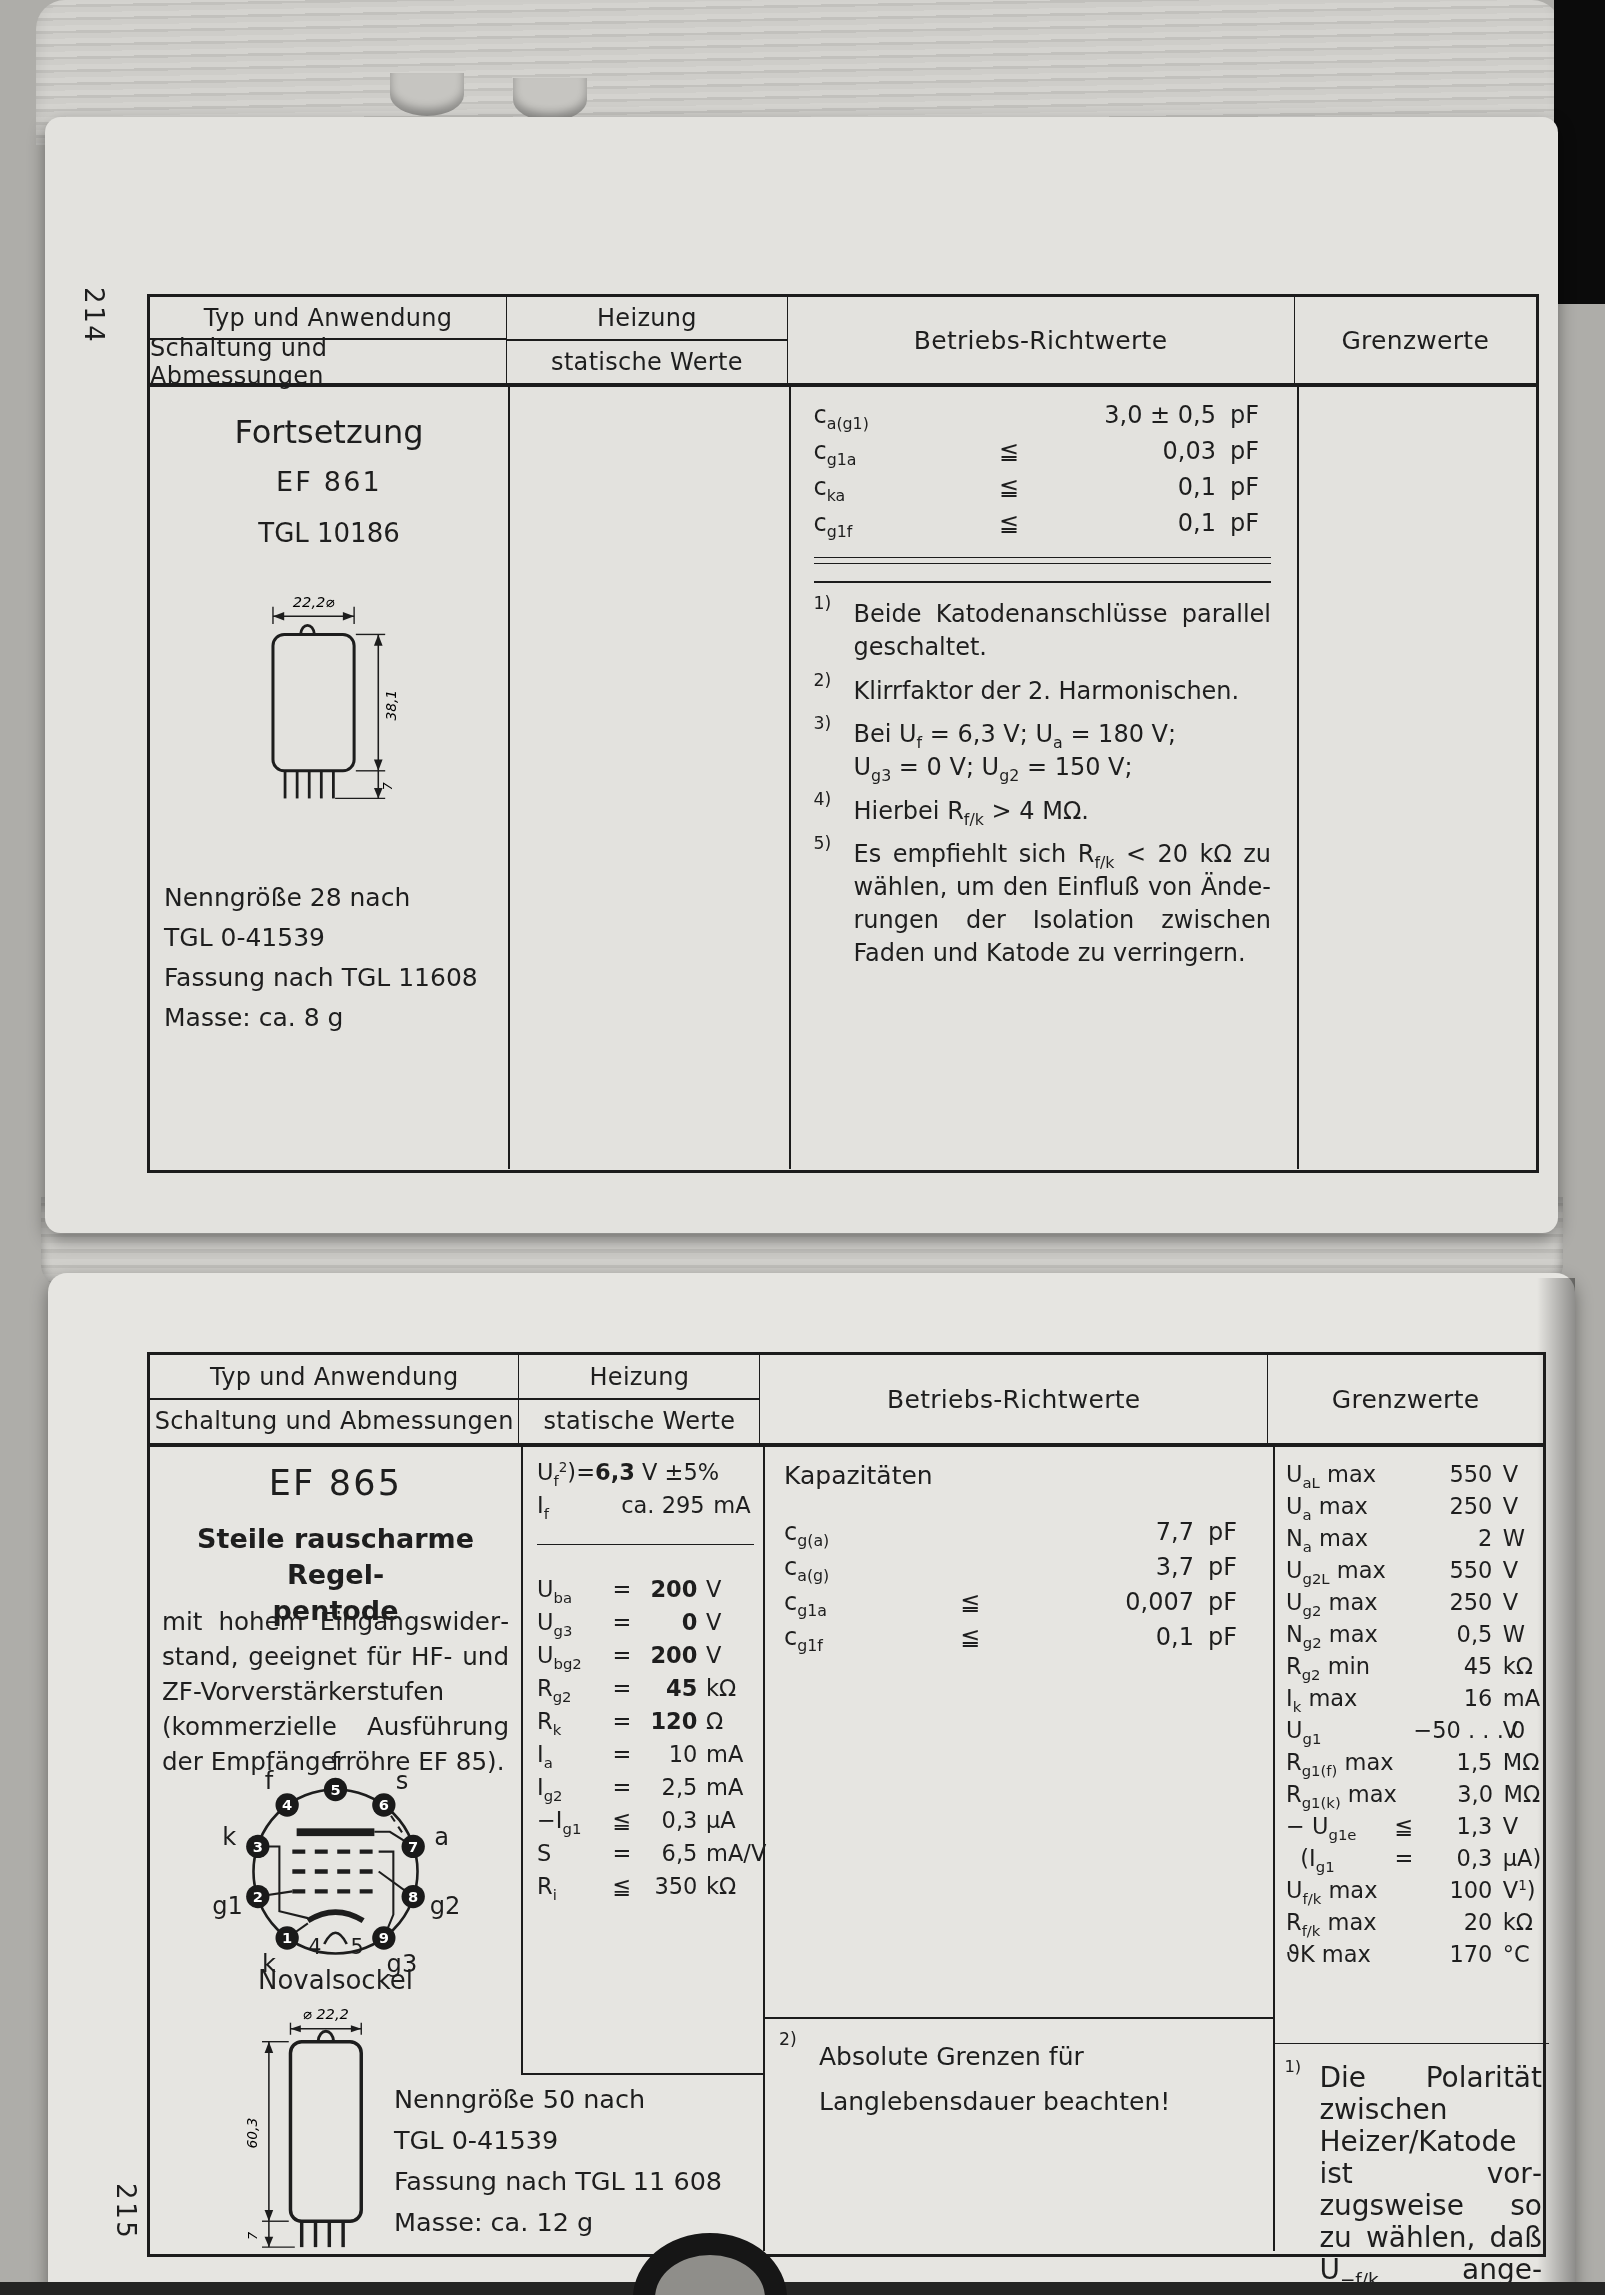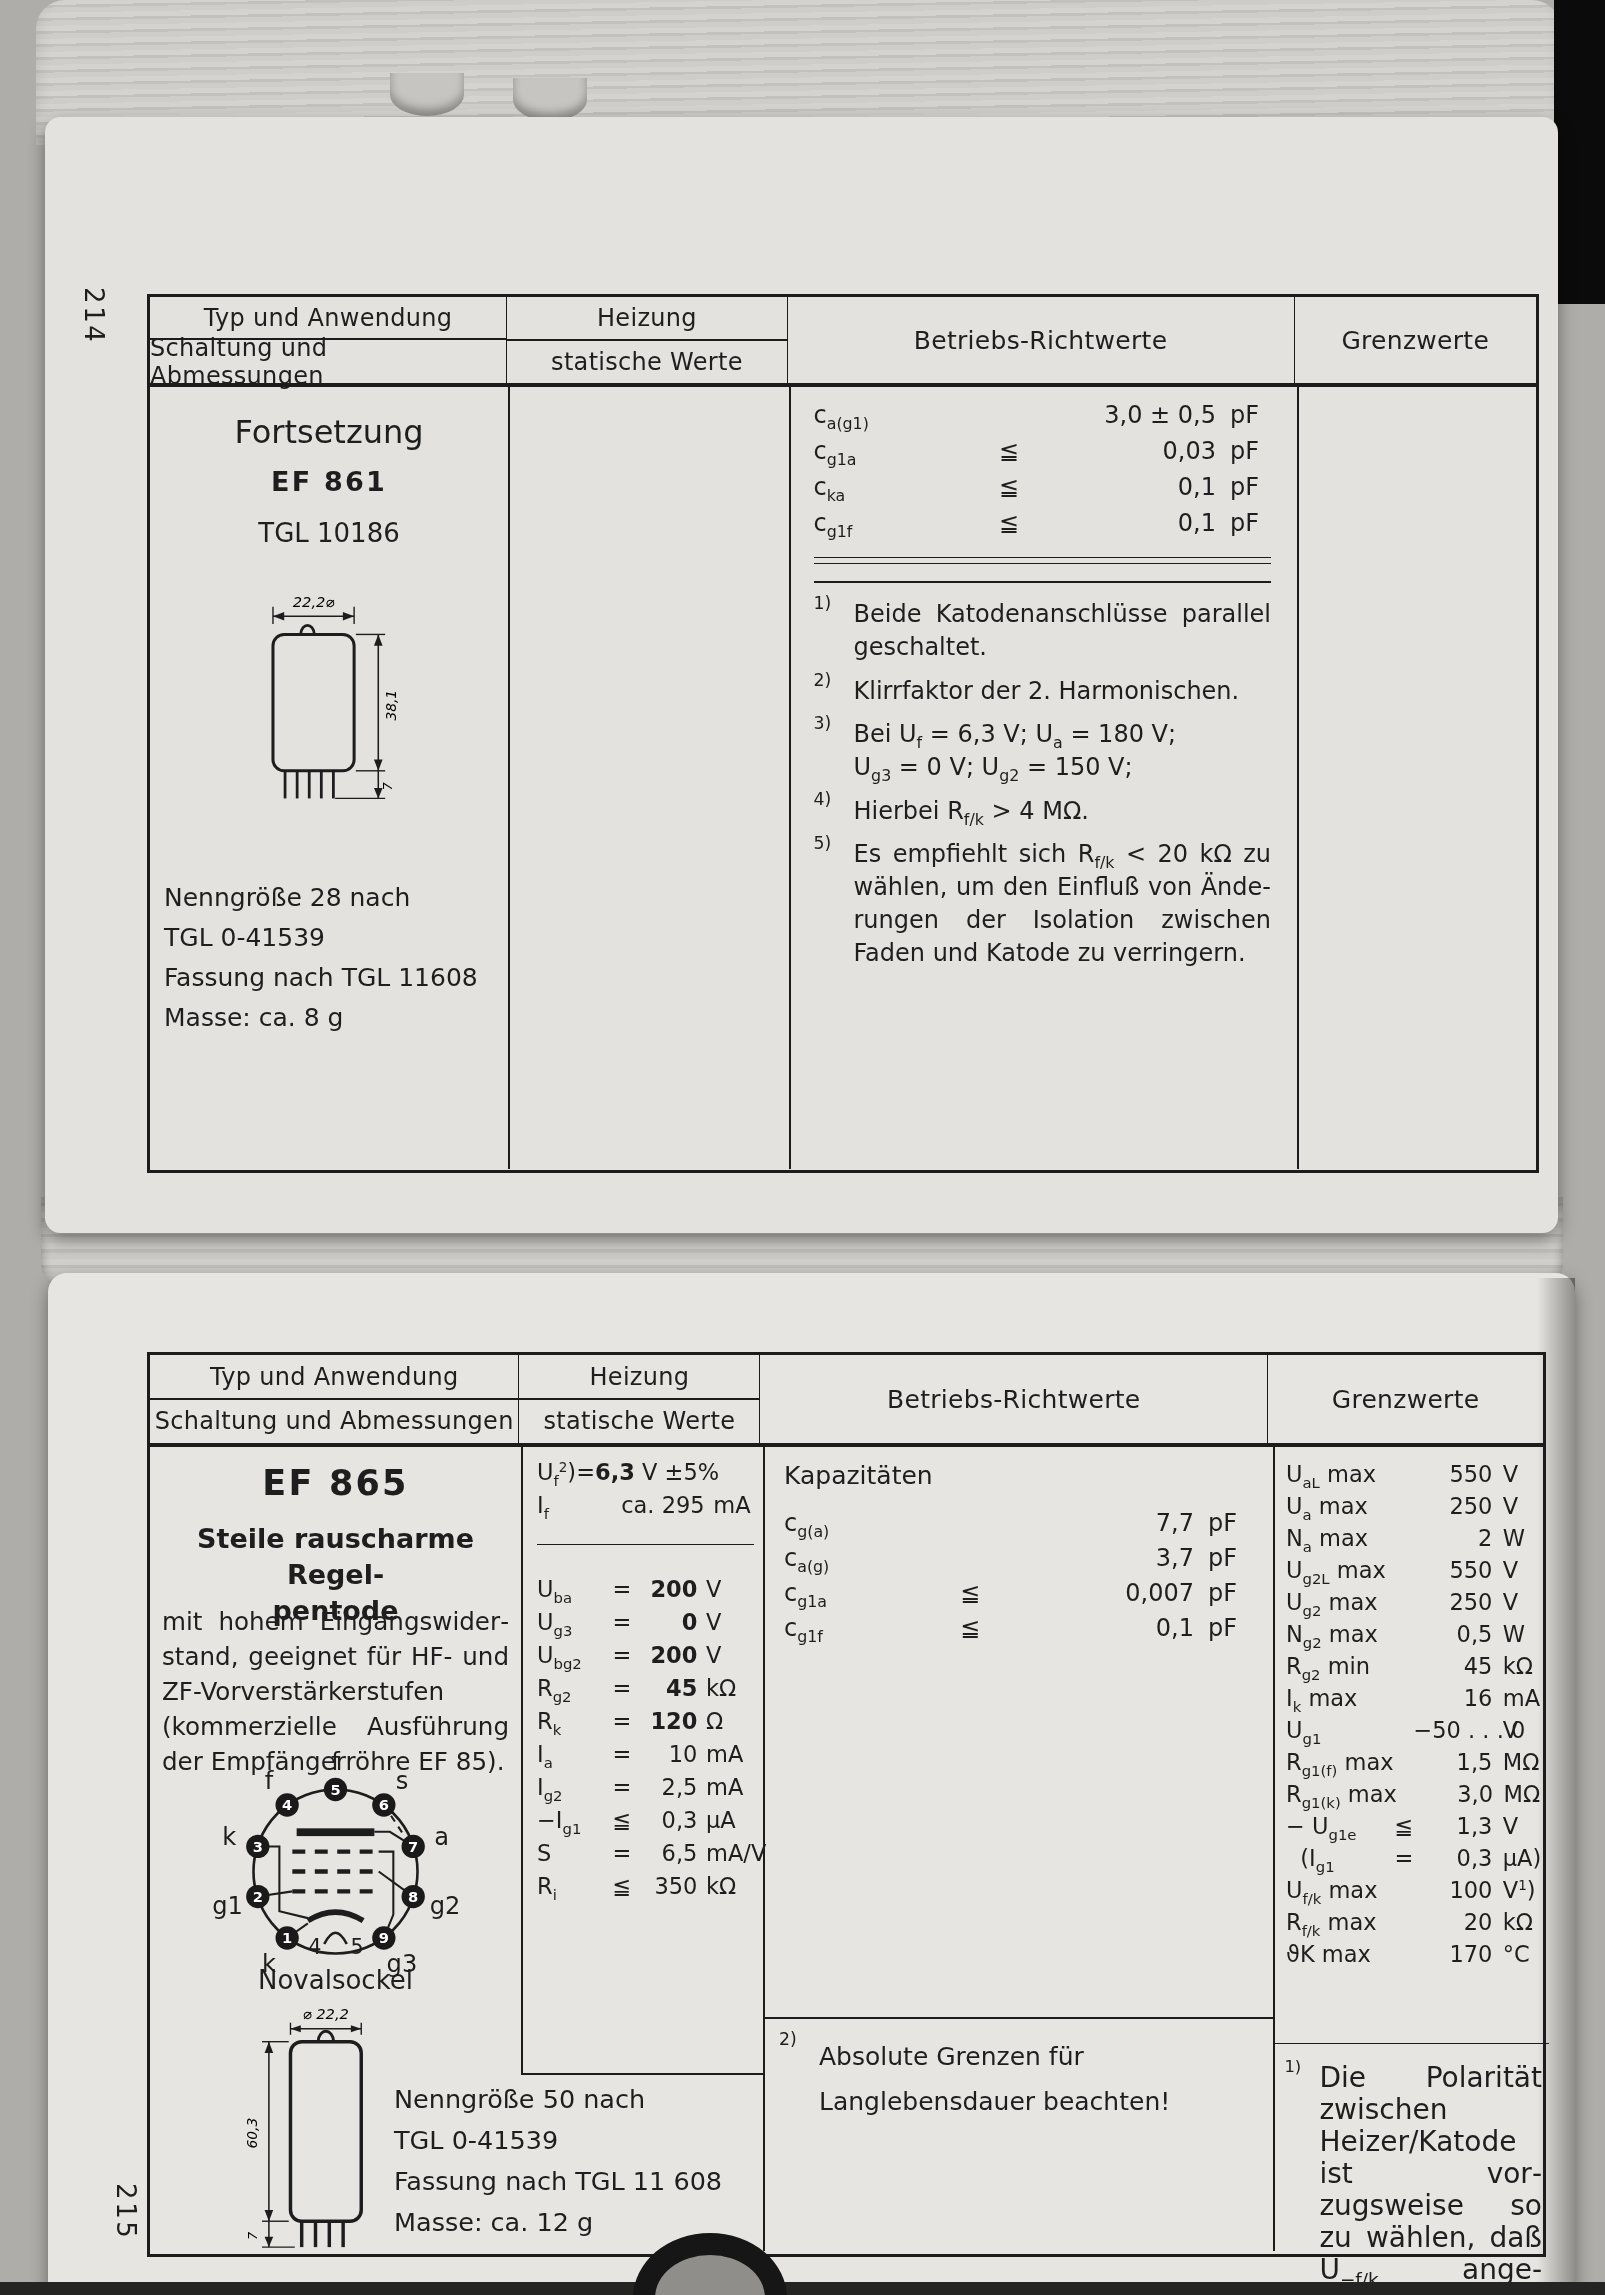--- a/index.html
+++ b/index.html
@@ -42,21 +42,21 @@
   .hc{display:flex;flex-direction:column;justify-content:flex-end}
   .hc .half{height:50%;display:flex;align-items:center;justify-content:center;font-size:24px;letter-spacing:0.3px}
   .hsplit{height:1.7px;background:#1c1c1c;width:100%}
   .hc.single{align-items:center;justify-content:center;font-size:25px;letter-spacing:0.3px}
   .vline{position:absolute;width:1.7px;background:#1c1c1c;top:0;bottom:0}
   .hline{position:absolute;height:1.7px;background:#1c1c1c}
   .tbody{position:relative}
   
   .center{text-align:center}
   .just{text-align:justify}
-  .name{font-weight:700;letter-spacing:2.2px}
+  .name{font-weight:400;letter-spacing:2.2px}
   .dblline{border-top:1.7px solid #1c1c1c;border-bottom:1.7px solid #1c1c1c;height:7px}
   .sline{height:1.7px;background:#1c1c1c}
   
   .cap-row{display:flex;align-items:baseline;height:36px;font-size:24px}
   .cap-lab{width:130px}
   .cap-rel{flex:1;text-align:center}
   .cap-val{width:142px;text-align:right;white-space:nowrap}
   .cap-unit{width:55px;padding-left:14px}
   
   .hz-row{display:flex;align-items:baseline;height:33px;font-size:22.5px}
@@ -410,21 +410,21 @@
           <span class="hz-lab">R<sub>i</sub></span>
           <span class="hz-rel">≦</span>
           <span class="hz-val">350</span>
           <span class="hz-unit">kΩ</span>
         </div>
     </div>
 
     <div class="abs" style="left:615px;top:0;width:508px;height:100%">
       <div style="padding:14px 24px 0 19px">
         <div style="font-size:25px">Kapazitäten</div>
-        <div style="margin-top:19px">
+        <div style="margin-top:28px">
           <div class="cap-row" style="height:35px">
               <span class="cap-lab" style="width:104px">c<sub>g(a)</sub></span>
               <span class="cap-rel"></span>
               <span class="cap-val">7,7</span>
               <span class="cap-unit">pF</span>
             </div>
           <div class="cap-row" style="height:35px">
               <span class="cap-lab" style="width:104px">c<sub>a(g)</sub></span>
               <span class="cap-rel"></span>
               <span class="cap-val">3,7</span>

